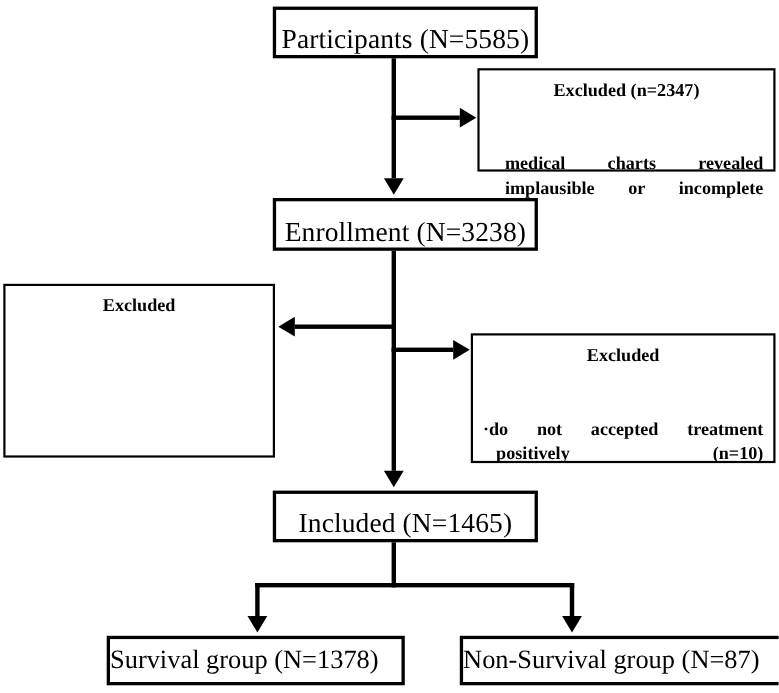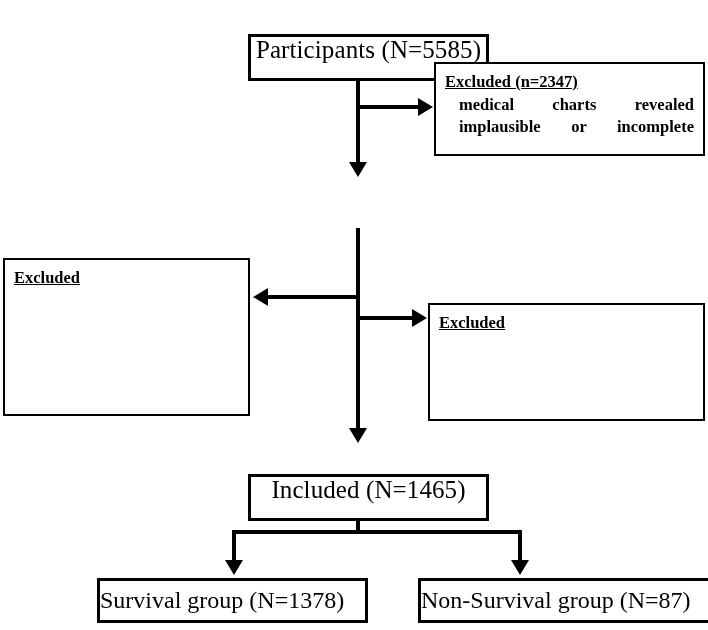--- a/index.html
+++ b/index.html
@@ -24,23 +24,22 @@
     box-sizing: border-box;
     border: 3px solid #000000;
     background: #ffffff;
     z-index: 3;
   }
   .node.thin { border-width: 2px; }
 
   
   .node.main {
     display: flex;
-    align-items: flex-start;
+    align-items: flex-end;
     justify-content: center;
-    margin-top: 28px;
   }
   .node.main .label {
     font-size: 25px;
     line-height: 1.05;
     letter-spacing: 0.1px;
     white-space: nowrap;
   }
 
   
   .node.terminal {
@@ -58,26 +57,26 @@
   .node.note {
     padding: 7px 9px 6px 9px;
   }
   .node.note .note-head,
   .node.note .note-item {
     font-weight: bold;
     font-size: 16.5px;
     line-height: 1.37;
   }
   .node.note .note-head {
-    text-align: left;
-    text-decoration: underline;
+    text-align: center;
   }
   .node.note .note-item {
     text-align: justify;
     text-justify: inter-word;
+    margin-top: 44px;
   }
   .node.note .note-item::after {
     content: "";
     display: inline-block;
     width: 100%;
   }
   .note-item.indent  { padding-left: 14px; text-indent: -14px; }
   .note-item.indent2 { padding-left: 12px; text-indent: -12px; }
   .note-item.plain   { padding-left: 14px; }
 
@@ -142,27 +141,31 @@
 
   <div class="node main" style="left:248px; top:6px; width:241px; height:47px;">
     <span class="label">Participants (N=5585)</span>
   </div>
 
   <div class="node note thin" style="left:434px; top:62px; width:271px; height:94px;">
     <div class="note-head">Excluded (n=2347)</div>
     <div class="note-item plain">medical charts revealed implausible or incomplete</div>
   </div>
 
+  <div class="node main" style="left:248px; top:180px; width:241px; height:48px;">
+    <span class="label">Enrollment (N=3238)</span>
+  </div>
 
   <div class="node note thin" style="left:3px; top:258px; width:247px; height:158px;">
     <div class="note-head">Excluded</div>
   </div>
 
   <div class="node note thin" style="left:428px; top:303px; width:277px; height:118px;">
     <div class="note-head">Excluded</div>
+    <div class="note-item indent2">·do not accepted treatment positively (n=10)</div>
   </div>
 
   <div class="node main" style="left:248px; top:446px; width:241px; height:47px;">
     <span class="label">Included (N=1465)</span>
   </div>
 
   <div class="node terminal" style="left:97px; top:578px; width:271px; height:45px;">
     <span class="label">Survival group (N=1378)</span>
   </div>
 

